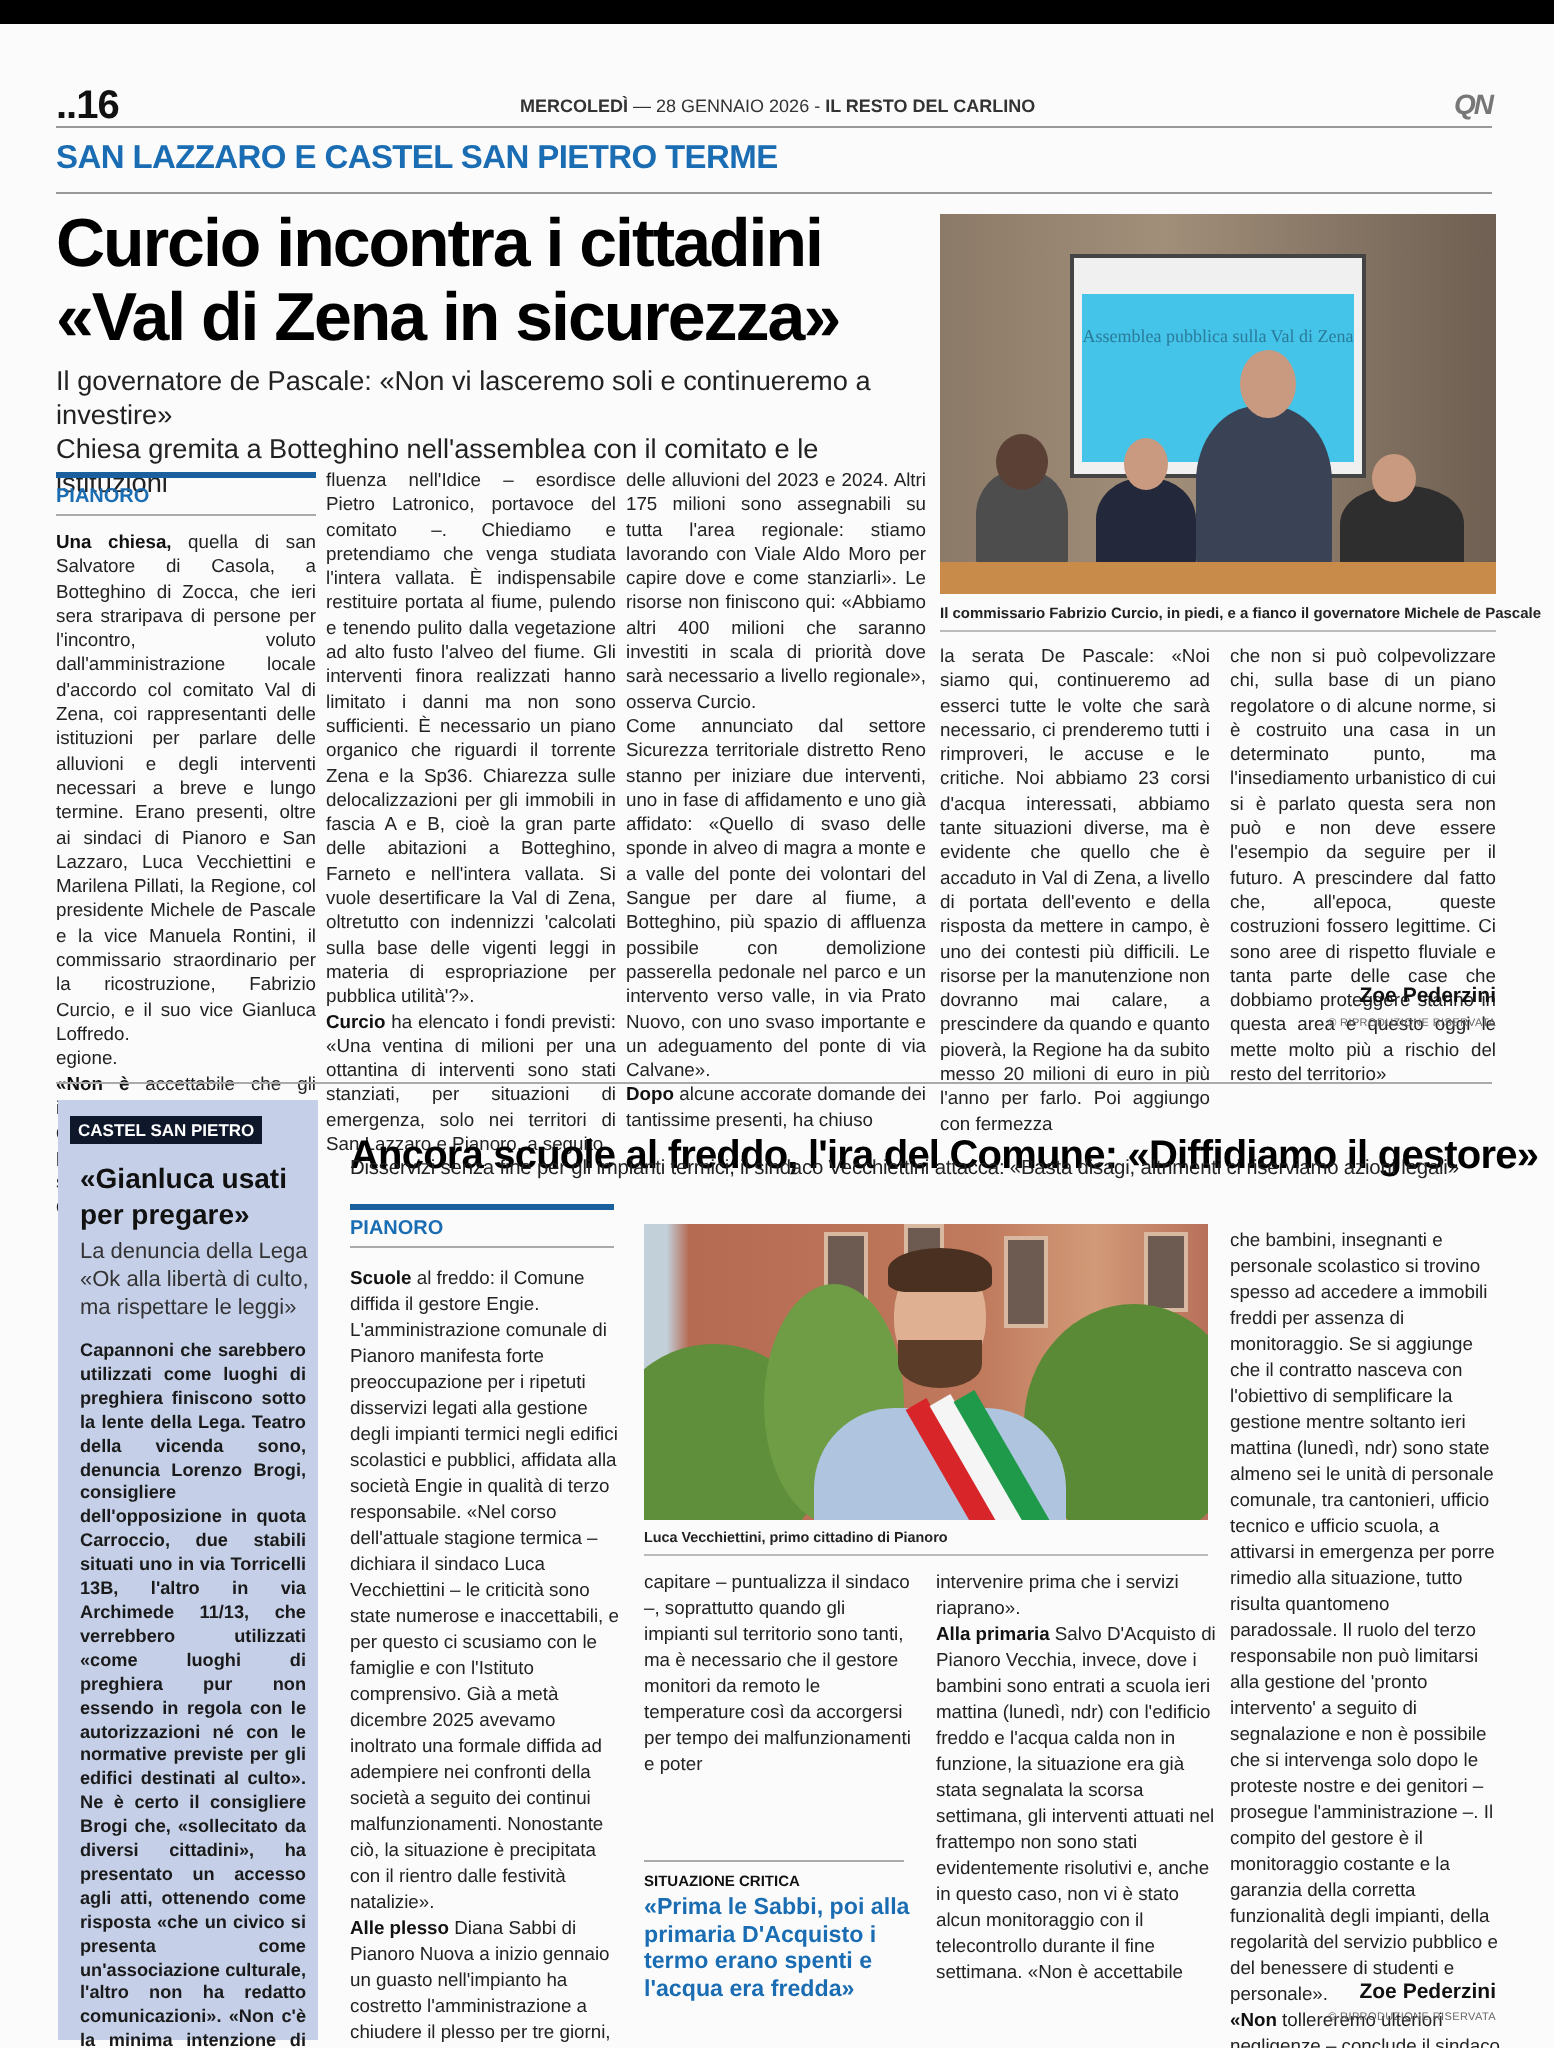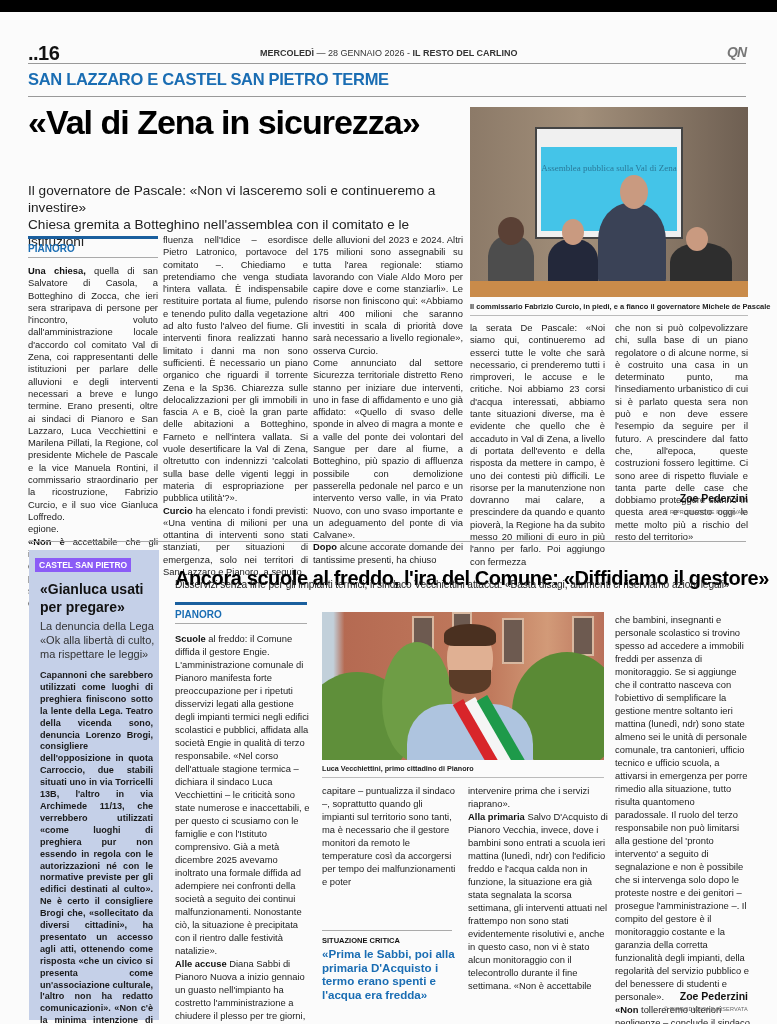--- a/index.html
+++ b/index.html
@@ -37,21 +37,21 @@
   .kicker-bar { position: absolute; height: 3px; background: #1a5f9e; }
   .kicker { position: absolute; font: bold 10px "Liberation Sans", sans-serif; color: #1a6db3; }
   .kicker-line { position: absolute; height: 1px; background: #aaa; }
 
   .byline { position: absolute; font: bold 10.5px "Liberation Sans", sans-serif; color: #111; text-align: right; }
   .rights { position: absolute; font-size: 5.5px; color: #666; text-align: right; letter-spacing: 0.2px; }
   .hr-mid { position: absolute; left: 28px; top: 529px; width: 718px; height: 1px; background: #aaa; }
 
   
   .sidebox { position: absolute; left: 29px; top: 538px; width: 130px; height: 470px; background: #c5d0e8; }
-  .side-kicker { position: absolute; left: 6px; top: 8px; background: #8b5cf6; color: #fff; font: bold 8.5px "Liberation Sans", sans-serif; padding: 2px 4px; }
+  .side-kicker { position: absolute; left: 6px; top: 8px; background: #0f172a; color: #fff; font: bold 8.5px "Liberation Sans", sans-serif; padding: 2px 4px; }
   .side-title { position: absolute; left: 11px; top: 30px; width: 115px; font: bold 14px/18px "Liberation Sans", sans-serif; color: #111; }
   .side-sub { position: absolute; left: 11px; top: 70px; width: 115px; font-size: 11px; line-height: 13.8px; color: #333; }
   .side-body { position: absolute; left: 11px; top: 120px; width: 113px; font-size: 9.1px; line-height: 11.9px; color: #1a1a1a; text-align: justify; font-weight: bold; }
 
   
   .a2-title { position: absolute; left: 175px; top: 539px; width: 575px; font: bold 20px "Liberation Sans", sans-serif; color: #000; letter-spacing: -0.4px; white-space: nowrap; margin-top: 16px; }
   .a2-sub { position: absolute; left: 175px; top: 567px; width: 575px; font-size: 10.2px; color: #222; white-space: nowrap; letter-spacing: -0.1px; }
   .photo2 { position: absolute; left: 322px; top: 600px; width: 282px; height: 148px; overflow: hidden; background: #b0684f; }
   .photo2 .bld { position: absolute; inset: 0; background: linear-gradient(90deg,#c2d0da 0%,#c2d0da 4%,#b56a52 8%,#c07a5d 60%,#d29a78 80%,#b8705a 100%); }
   .photo2 .win { position: absolute; background: #6d5a50; border: 2px solid #d8b8a0; }
@@ -86,20 +86,21 @@
       <span> - </span>
       <b>IL RESTO DEL CARLINO</b>
     </div>
     <div class="qn-logo">QN</div>
   </div>
   <div class="hr1"></div>
   <div class="section">SAN LAZZARO E CASTEL SAN PIETRO TERME</div>
   <div class="hr2"></div>
 
   <div class="a1-title">
+    <div>Curcio incontra i cittadini</div>
     <div>«Val di Zena in sicurezza»</div>
   </div>
   <div class="a1-sub">
     <div>Il governatore de Pascale: «Non vi lasceremo soli e continueremo a investire»</div>
     <div>Chiesa gremita a Botteghino nell'assemblea con il comitato e le istituzioni</div>
   </div>
 
   <div class="photo1">
     <div class="wall"></div>
     <div class="screen">
@@ -164,21 +165,21 @@
 
   <div class="a2-title">Ancora scuole al freddo, l'ira del Comune: «Diffidiamo il gestore»</div>
   <div class="a2-sub">Disservizi senza fine per gli impianti termici, il sindaco Vecchiettini attacca: «Basta disagi, altrimenti ci riserviamo azioni legali»</div>
 
   <div class="kicker-bar" style="left:175px;top:590px;width:132px;"></div>
   <div class="kicker" style="left:175px;top:597px;">PIANORO</div>
   <div class="kicker-line" style="left:175px;top:611px;width:132px;"></div>
 
   <div class="col2" style="left:175px;top:620px;width:138px;">
     <p><b>Scuole</b><span> al freddo: il Comune diffida il gestore Engie. L'amministrazione comunale di Pianoro manifesta forte preoccupazione per i ripetuti disservizi legati alla gestione degli impianti termici negli edifici scolastici e pubblici, affidata alla società Engie in qualità di terzo responsabile. «Nel corso dell'attuale stagione termica – dichiara il sindaco Luca Vecchiettini – le criticità sono state numerose e inaccettabili, e per questo ci scusiamo con le famiglie e con l'Istituto comprensivo. Già a metà dicembre 2025 avevamo inoltrato una formale diffida ad adempiere nei confronti della società a seguito dei continui malfunzionamenti. Nonostante ciò, la situazione è precipitata con il rientro dalle festività natalizie».</span></p>
-    <p><b>Alle accuse</b><span> Diana Sabbi di Pianoro Nuova a inizio gennaio un guasto nell'impianto ha costretto l'amministrazione a chiudere il plesso per tre giorni, a causa del mancato raggiungimento delle temperature minime di legge. «Sia chiaro, i guasti possono</span></p>
+    <p><b>Alle plesso</b><span> Diana Sabbi di Pianoro Nuova a inizio gennaio un guasto nell'impianto ha costretto l'amministrazione a chiudere il plesso per tre giorni, a causa del mancato raggiungimento delle temperature minime di legge. «Sia chiaro, i guasti possono</span></p>
   </div>
 
   <div class="photo2">
     <div class="bld"></div>
     <div class="win" style="left:90px;top:4px;width:22px;height:50px;"></div>
     <div class="win" style="left:130px;top:0px;width:20px;height:30px;"></div>
     <div class="win" style="left:180px;top:6px;width:22px;height:46px;"></div>
     <div class="win" style="left:250px;top:4px;width:22px;height:40px;"></div>
     <div class="bush" style="left:-20px;top:60px;width:110px;height:110px;"></div>
     <div class="bush" style="left:60px;top:30px;width:70px;height:120px;background:#6e9d45;"></div>

